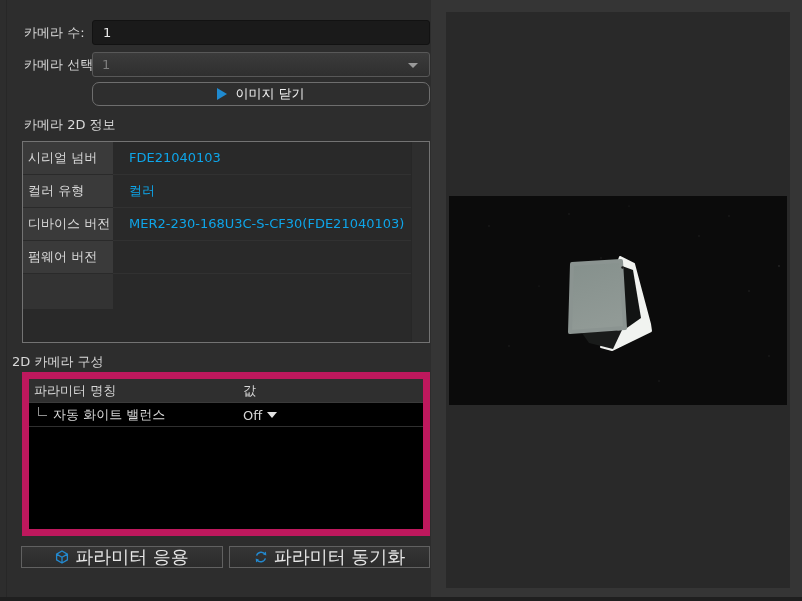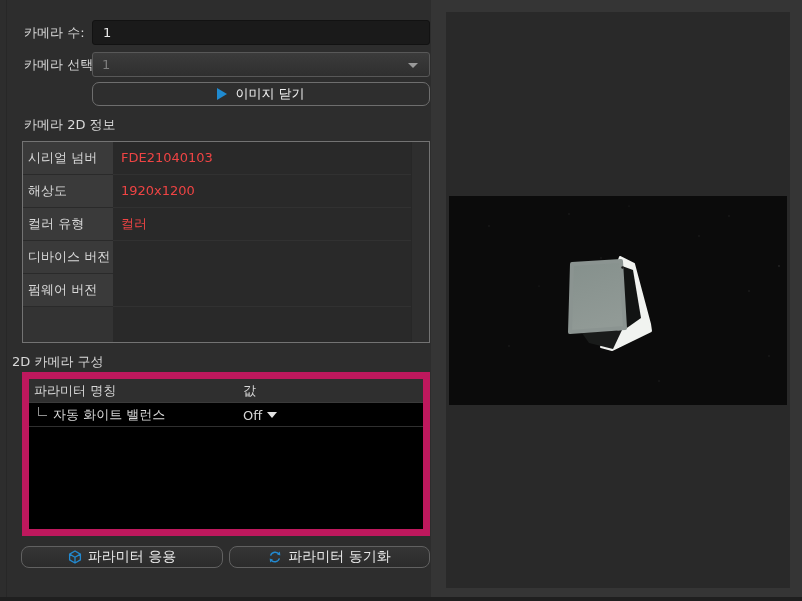--- a/index.html
+++ b/index.html
@@ -41,45 +41,45 @@
   
   .section-title{color:#d9d9d9;}
   .title-info{left:24px;top:116px;}
   .title-config{left:12px;top:353px;}
   
   .info-table{left:22px;top:141px;width:408px;height:202px;border:1px solid #737373;
     background:#292929;overflow:hidden;}
   .info-row{display:flex;height:33px;}
   .info-row .lab{width:90px;background:#3a3a3a;border-bottom:1px solid #2a2a2a;
     line-height:32px;padding-left:5px;color:#dadada;white-space:nowrap;overflow:hidden;}
-  .info-row .val{flex:1;border-bottom:1px solid #313131;line-height:32px;padding-left:8px;
-    color:#ef4444;white-space:nowrap;overflow:hidden;}
+  .info-row .val{flex:1;border-bottom:1px solid #313131;line-height:32px;padding-left:16px;
+    color:#0ea5e9;white-space:nowrap;overflow:hidden;}
   .info-empty{display:flex;height:35px;}
   .info-empty .lab-ext{width:90px;background:#333333;}
   .info-gutter{position:absolute;right:0;top:0;bottom:0;width:18px;background:#2e2e2e;
     border-left:1px solid #272727;}
   
   .config-table{left:22px;top:372px;width:408px;height:164px;border:7px solid #be185d;
     background:#000000;overflow:hidden;}
   .cfg-header{display:flex;height:24px;background:#2f2f2f;border-bottom:1px solid #3a3a3a;
     line-height:23px;}
   .cfg-header .c1{width:214px;padding-left:5px;}
   .cfg-header .c2{flex:1;}
   .cfg-row{position:relative;height:24px;border-bottom:1px solid #2f2f2f;line-height:23px;}
   .tree-branch{position:absolute;left:9px;top:4px;width:9px;height:9px;
     border-left:1px solid #8f8f8f;border-bottom:1px solid #8f8f8f;}
   .cfg-name{position:absolute;left:24px;top:0;}
   .cfg-value{position:absolute;left:214px;top:0;display:flex;align-items:center;gap:5px;height:24px;}
   .val-arrow{width:0;height:0;border-left:5px solid transparent;border-right:5px solid transparent;
     border-top:6px solid #e2e2e2;}
   
   .action-btn{
-    top:546px;height:22px;border:1px solid #616161;border-radius:8px;
+    top:546px;height:22px;border:1px solid #616161;border-radius:0;
     background:linear-gradient(#353535,#2b2b2b);display:flex;align-items:center;
-    justify-content:center;gap:6px;color:#e8e8e8;font-size:14px;cursor:pointer;
+    justify-content:center;gap:6px;color:#e8e8e8;font-size:18px;cursor:pointer;
   }
   .btn-apply{left:21px;width:202px;}
   .btn-sync{left:229px;width:201px;}
 </style>
 </head>
 <body>
 
 <div class="window">
 
   <div class="abs left-edge-line"></div>
@@ -131,29 +131,26 @@
   </div>
 
   <div class="abs section-title title-info">카메라 2D 정보</div>
 
   <div class="abs info-table">
     <div class="info-row">
       <div class="lab">시리얼 넘버</div>
       <div class="val">FDE21040103</div>
     </div>
     <div class="info-row">
-      <div class="lab">해상도</div>
-      <div class="val">1920x1200</div>
-    </div>
-    <div class="info-row">
       <div class="lab">컬러 유형</div>
       <div class="val">컬러</div>
     </div>
     <div class="info-row">
       <div class="lab">디바이스 버전</div>
+      <div class="val">MER2-230-168U3C-S-CF30(FDE21040103)</div>
     </div>
     <div class="info-row">
       <div class="lab">펌웨어 버전</div>
       <div class="val"></div>
     </div>
     <div class="info-empty">
       <div class="lab-ext"></div>
     </div>
     <div class="info-gutter"></div>
   </div>

